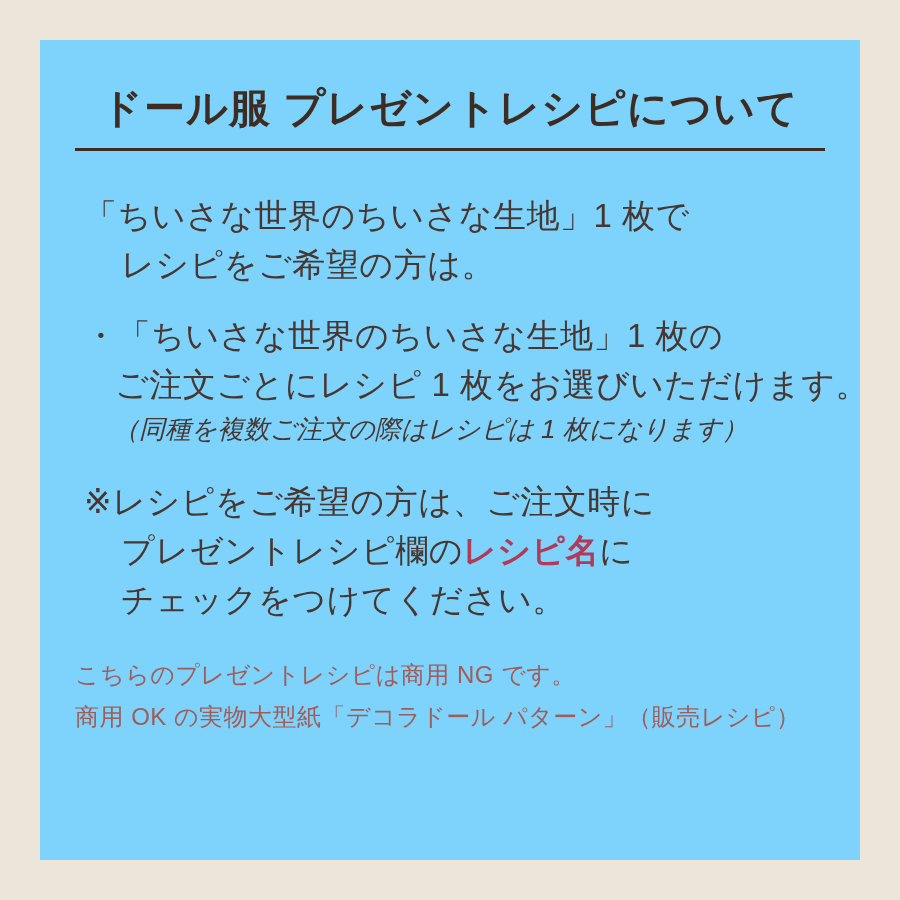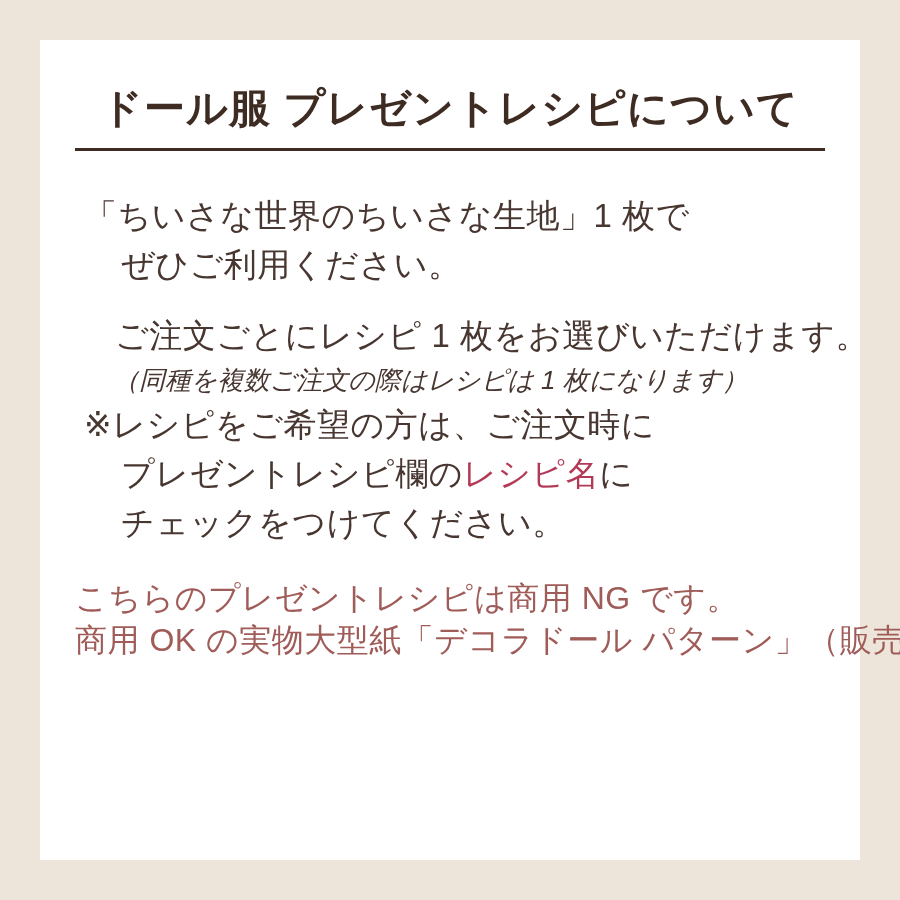--- a/index.html
+++ b/index.html
@@ -13,21 +13,21 @@
     font-family: "Liberation Sans", "DejaVu Sans", sans-serif;
     position: relative;
     overflow: hidden;
   }
   .card {
     position: absolute;
     left: 40px;
     top: 40px;
     width: 820px;
     height: 820px;
-    background: #ffffff;
+    background: #7dd3fc;
     box-sizing: border-box;
     padding: 42px 35px 0 35px;
   }
   .page-title {
     font-size: 41px;
     font-weight: bold;
     color: #3E2C23;
     text-align: center;
     line-height: 1.3;
     letter-spacing: 1px;
@@ -44,62 +44,63 @@
     color: #483630;
     letter-spacing: 0.5px;
   }
   .body-text p {
     margin: 0;
     line-height: 49px;
     white-space: nowrap;
   }
   .section-1 { margin-top: 40px; }
   .section-2 { margin-top: 22px; }
-  .section-3 { }
+  .section-3 { margin-top: 28px; }
   .indent-sm { padding-left: 9px; }
   .indent-md { padding-left: 40px; text-align: right; }
   .indent-lg { padding-left: 46px; }
   .small-note {
     font-size: 26px !important;
     line-height: 40px !important;
     padding-left: 38px;
     letter-spacing: 0;
     font-style: italic;
   }
   .highlight {
     color: #B23A56;
-    font-weight: normal;
+    font-weight: bold;
   }
   .footer-text {
     margin-top: 30px;
-    font-size: 32px;
+    font-size: 24px;
     color: #A05C58;
     letter-spacing: 0.5px;
   }
   .footer-text p {
     margin: 0;
     line-height: 42px;
     white-space: nowrap;
   }
 </style>
 </head>
 <body>
 
 <div class="card">
 
   <div class="page-title">ドール服 プレゼントレシピについて</div>
 
   <div class="title-rule"></div>
 
   <div class="body-text section-1">
     <p class="indent-sm">「ちいさな世界のちいさな生地」1 枚で</p>
-    <p class="indent-lg">ぜひご利用ください。</p>
+    <p class="indent-lg">レシピをご希望の方は。</p>
   </div>
 
   <div class="body-text section-2">
+    <p class="indent-sm">・「ちいさな世界のちいさな生地」1 枚の</p>
     <p class="indent-md">ご注文ごとにレシピ 1 枚をお選びいただけます。</p>
     <p class="small-note">（同種を複数ご注文の際はレシピは 1 枚になります）</p>
   </div>
 
   <div class="body-text section-3">
     <p class="indent-sm">※レシピをご希望の方は、ご注文時に</p>
     <p class="indent-lg"><span>プレゼントレシピ欄の</span><span class="highlight">レシピ名</span><span>に</span></p>
     <p class="indent-lg">チェックをつけてください。</p>
   </div>
 

